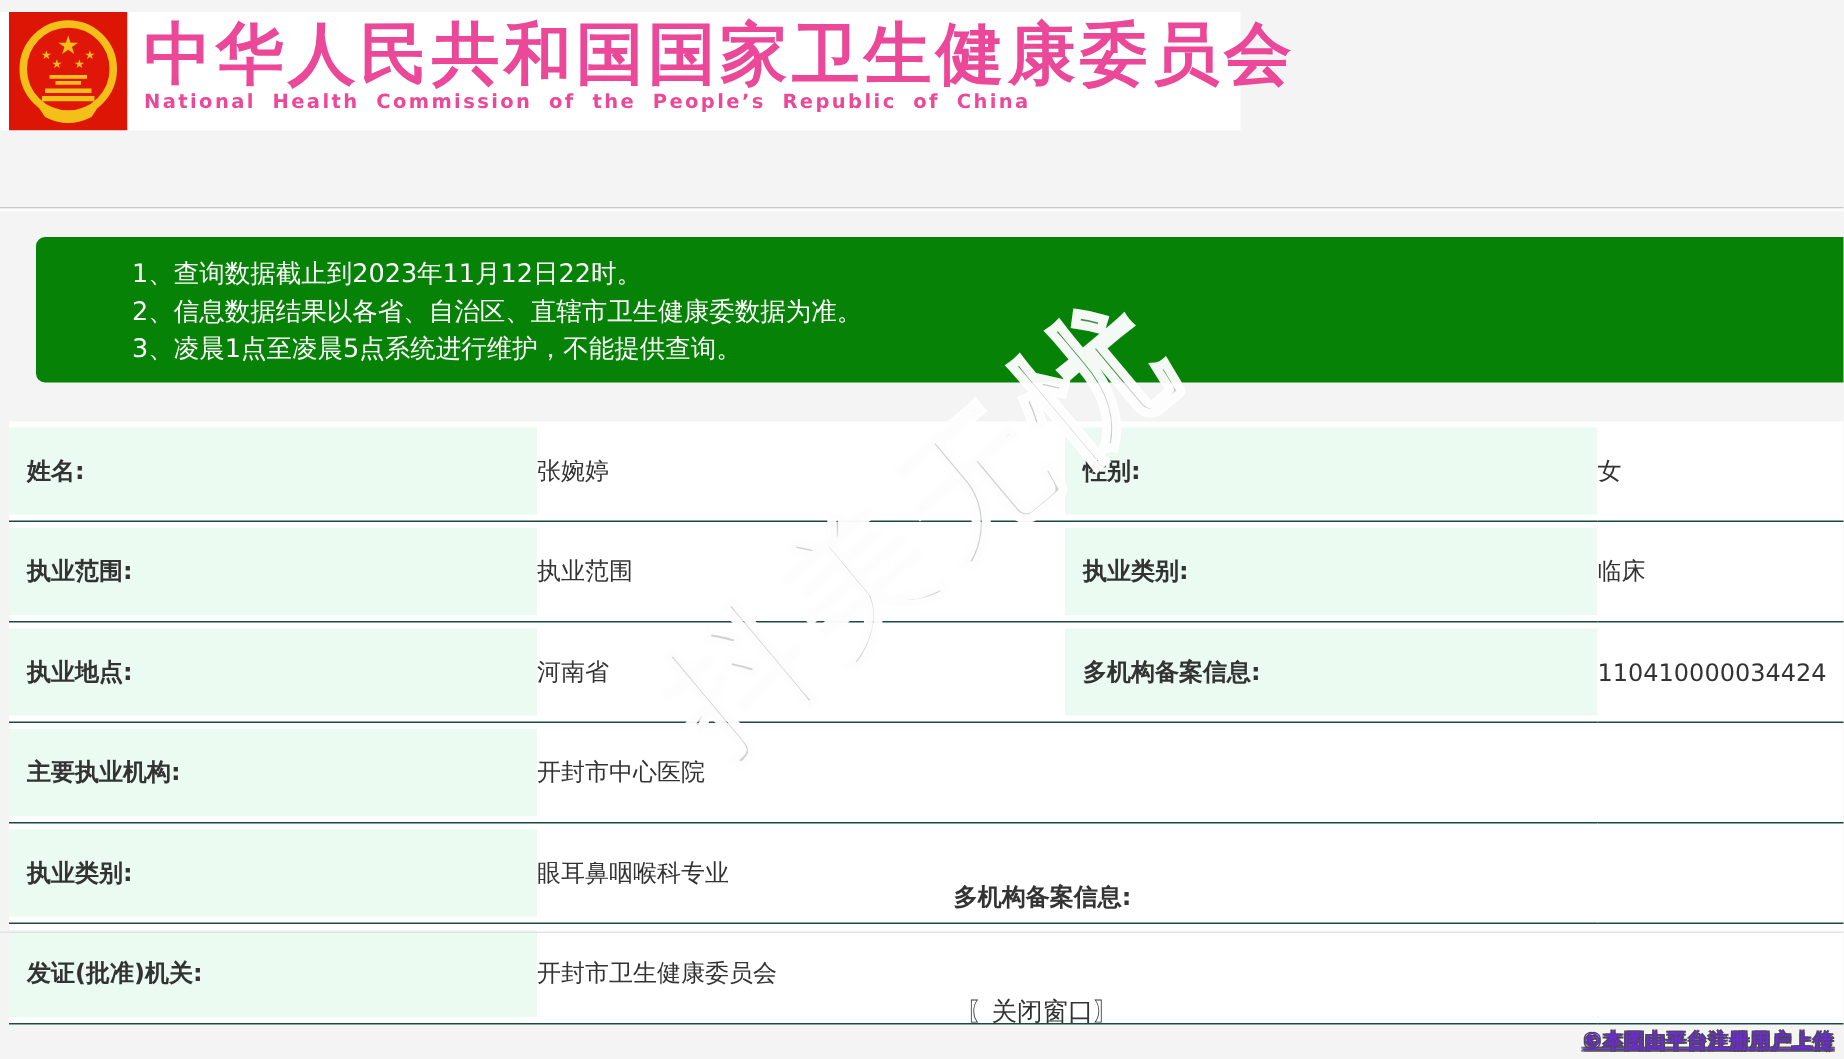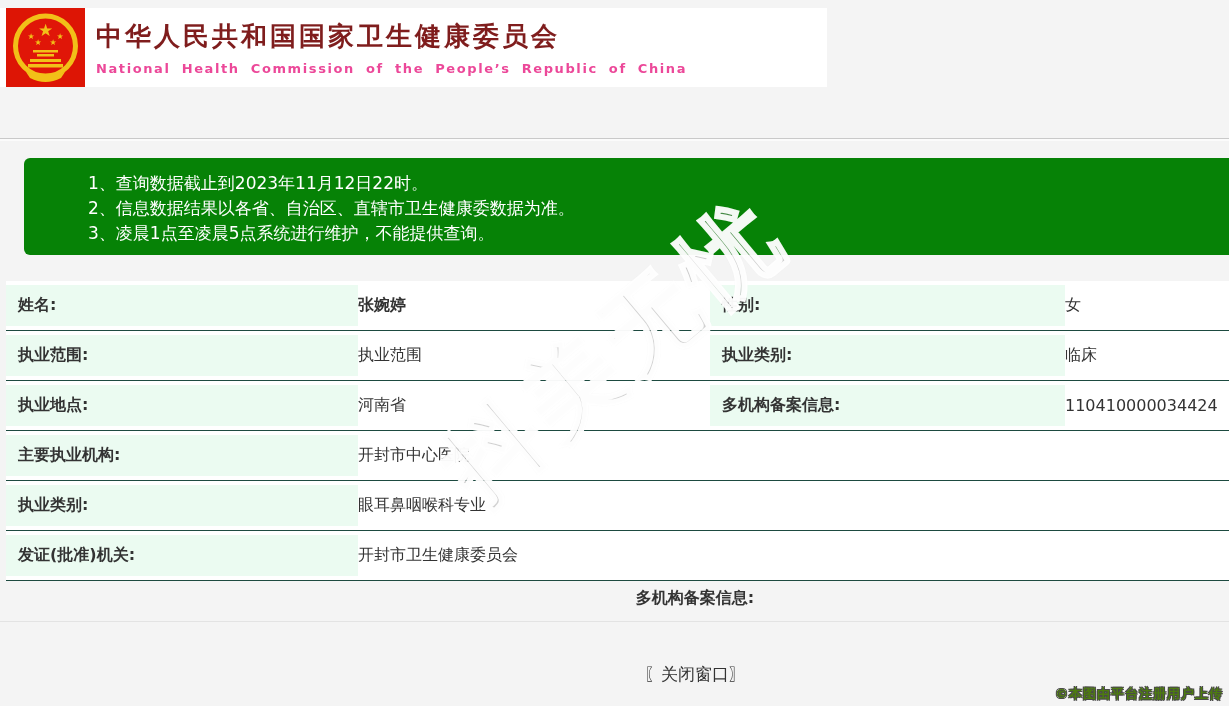--- a/index.html
+++ b/index.html
@@ -13,21 +13,21 @@
 
   
   .topbar {
     position: absolute; left: 0; top: 8px;
     width: 827px; height: 79px;
     background: #ffffff;
   }
   .emblem-box { position: absolute; left: 6px; top: 0; width: 79px; height: 79px; }
   .head-titles { position: absolute; left: 96px; top: 6px; }
   .title-zh {
-    font-size: 26px; font-weight: bold; color: #7f1d1d;
+    font-size: 45px; font-weight: bold; color: #ec4899;
     letter-spacing: 3px; line-height: 44px; white-space: nowrap;
   }
   .title-en {
     font-size: 13px; font-weight: bold; color: #ec4899;
     letter-spacing: 1.6px; word-spacing: 5px; margin-top: 3px; white-space: nowrap;
   }
   .divider {
     position: absolute; left: 0; top: 138px; width: 100%; height: 0;
     border-top: 1px solid #c9c9c9; border-bottom: 2px solid #fbfbfb;
   }
@@ -45,26 +45,26 @@
   table.record {
     position: absolute; left: 6px; top: 281px;
     width: 1384px; border-collapse: collapse; table-layout: fixed;
   }
   table.record td {
     height: 48px; padding: 0; background: #ffffff;
     border-bottom: 1px solid #1d4a40;
     font-size: 16px; vertical-align: middle;
   }
   td.lblcell .lbl {
-    background: #ebfbf1; height: 41px; margin: 4px 0 4px 0;
+    background: #ebfbf1; height: 58px; margin: 4px 0 4px 0;
     display: flex; align-items: center; padding-left: 12px;
     font-weight: bold;
   }
   td.valcell { padding-left: 10px; }
-  td.valcell.bold { font-weight: bold; }
+  td.valcell.bold { font-weight: normal; }
 
   
   .multi-band {
     position: absolute; left: 0; top: 575px; width: 100%; height: 46px;
     border-bottom: 1px solid #e3e3e3;
     display: flex; align-items: center; justify-content: center;
     font-size: 16px; font-weight: bold; color: #333;
   }
   .close-row {
     position: absolute; left: 0; top: 663px; width: 100%;
@@ -79,24 +79,25 @@
     position: absolute; left: 615px; top: 352px;
     transform: translate(-50%, -50%) rotate(-40deg);
     font-size: 94px; font-weight: bold; letter-spacing: 8px; white-space: nowrap;
     color: transparent;
     -webkit-text-stroke: 3px rgba(255,255,255,0.95);
     text-shadow: 0 0 2px rgba(150,150,150,0.45);
     pointer-events: none; z-index: 50;
   }
   .wm-footer {
     position: fixed; right: 6px; bottom: 3px;
-    font-size: 13px; font-weight: bold; color: #4d7c0f; letter-spacing: 1px;
+    font-size: 13px; font-weight: bold; color: #6d28d9; letter-spacing: 1px;
     text-shadow: -1px -1px 0 #4a4a4a, 1px -1px 0 #4a4a4a,
                  -1px 1px 0 #4a4a4a, 1px 1px 0 #4a4a4a;
     z-index: 60;
+    text-decoration: underline;
   }
 </style>
 </head>
 <body>
 
 <div class="page">
 
   <div class="topbar">
     <div class="emblem-box">
       <svg width="79" height="79" viewBox="0 0 79 79" xmlns="http://www.w3.org/2000/svg">

